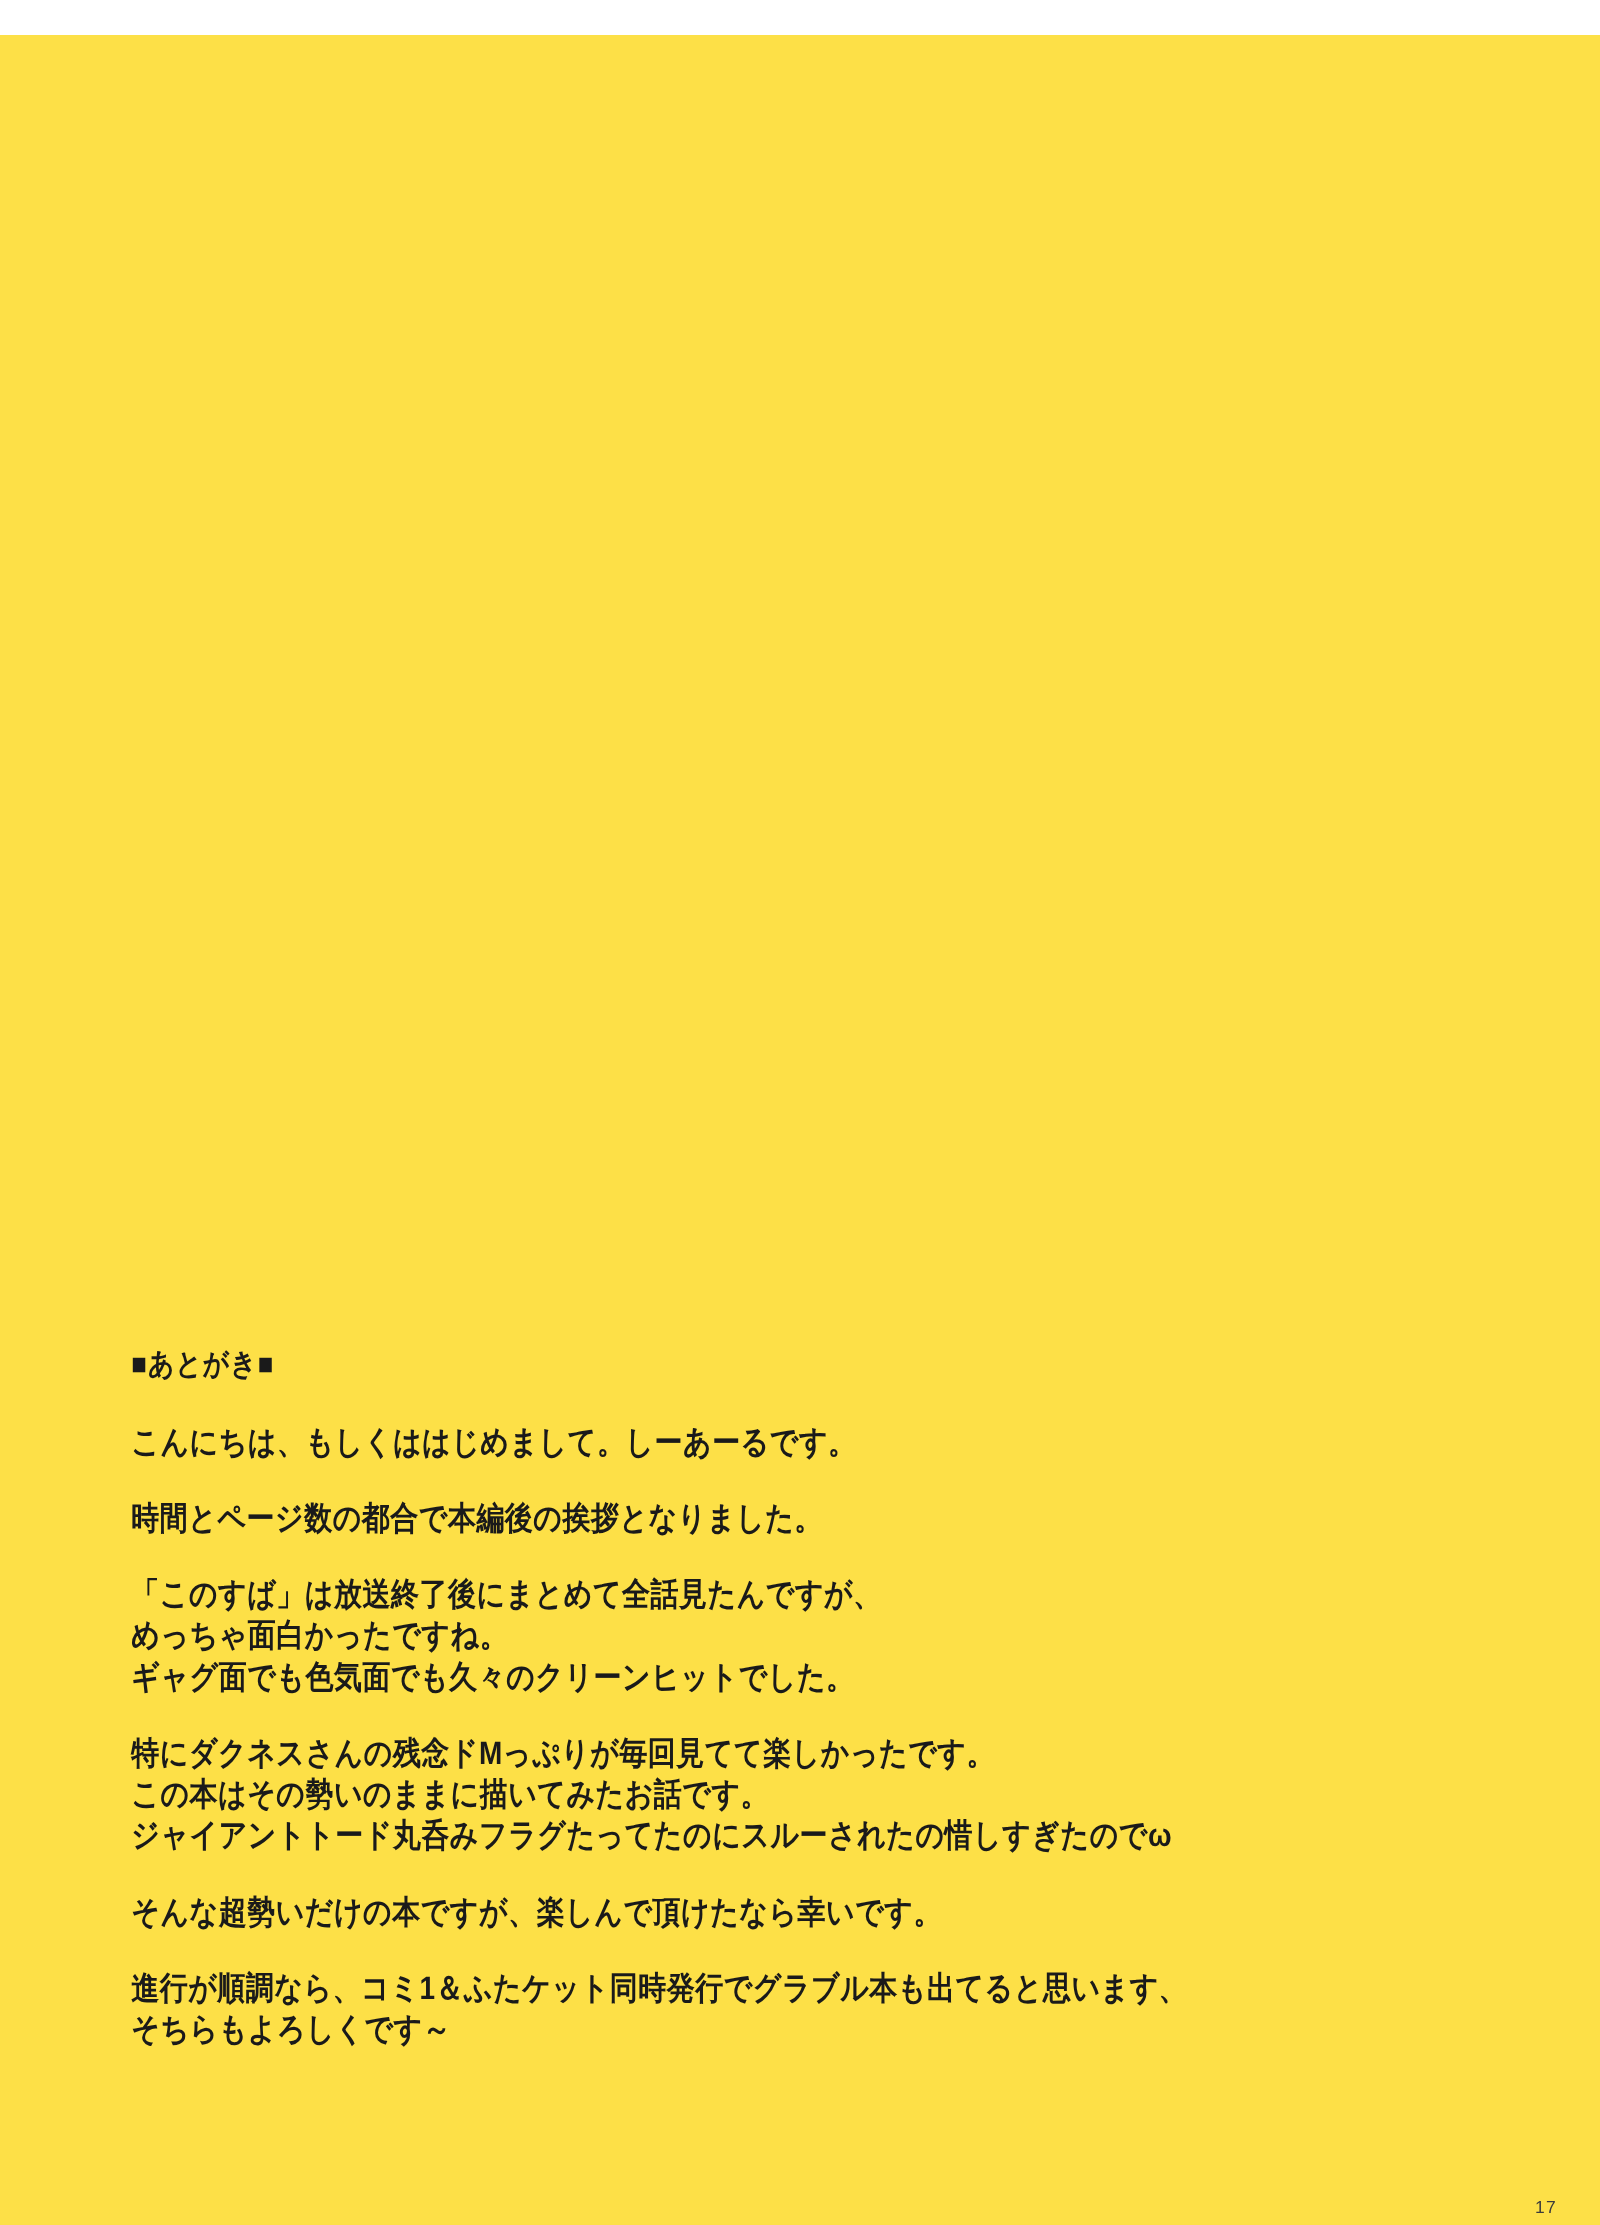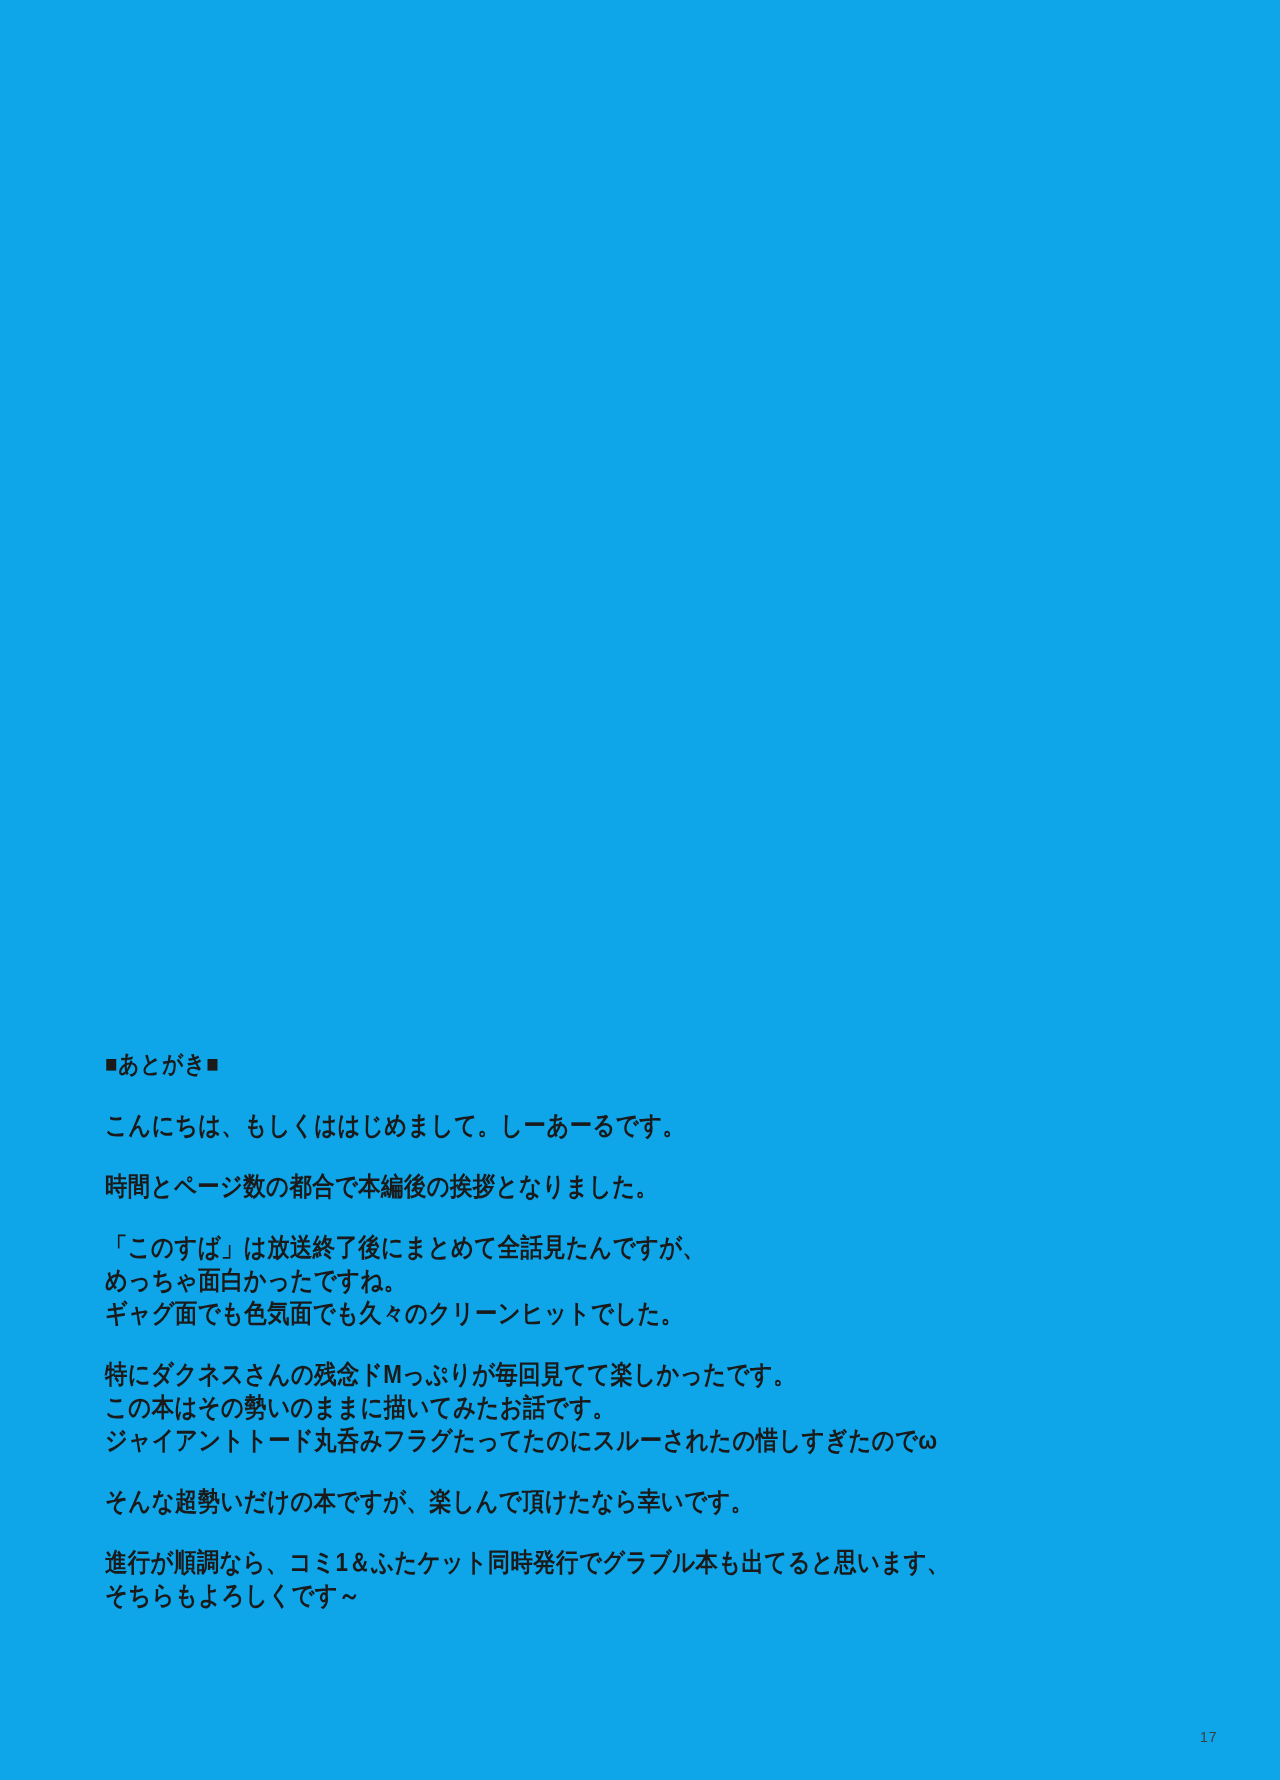--- a/index.html
+++ b/index.html
@@ -10,21 +10,22 @@
     width: 1280px;
     height: 1780px;
     position: relative;
     background: #ffffff;
     overflow: hidden;
     font-family: "Liberation Sans", "DejaVu Sans", sans-serif;
   }
   .page {
     position: absolute;
     inset: 0;
-    background: #0ea5e9;
+    background: #fde047;
+    margin-top: 28px;
   }
   .afterword {
     position: absolute;
     left: 105px;
     top: 1049px;
     width: 1100px;
     color: #1a1a1a;
     transform: scaleX(0.86);
     transform-origin: 0 0;
   }
@@ -42,21 +43,21 @@
     font-weight: 600;
     margin: 0 0 28px 0;
     letter-spacing: 0.5px;
   }
   .line {
     display: block;
     white-space: nowrap;
   }
   .page-number {
     position: absolute;
-    left: 1200px;
+    left: 1228px;
     top: 1729px;
     font-size: 14px;
     line-height: 16px;
     color: #3c3c3c;
     letter-spacing: 1px;
   }
 </style>
 </head>
 <body>
 

